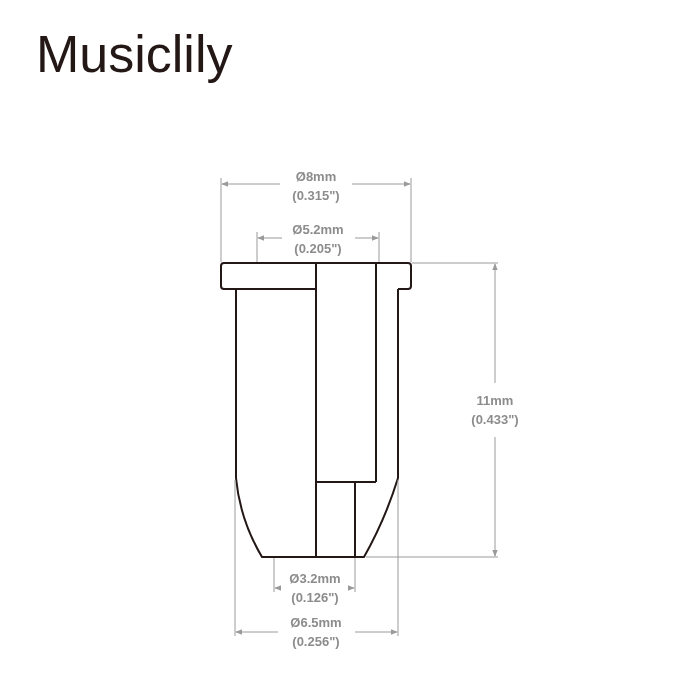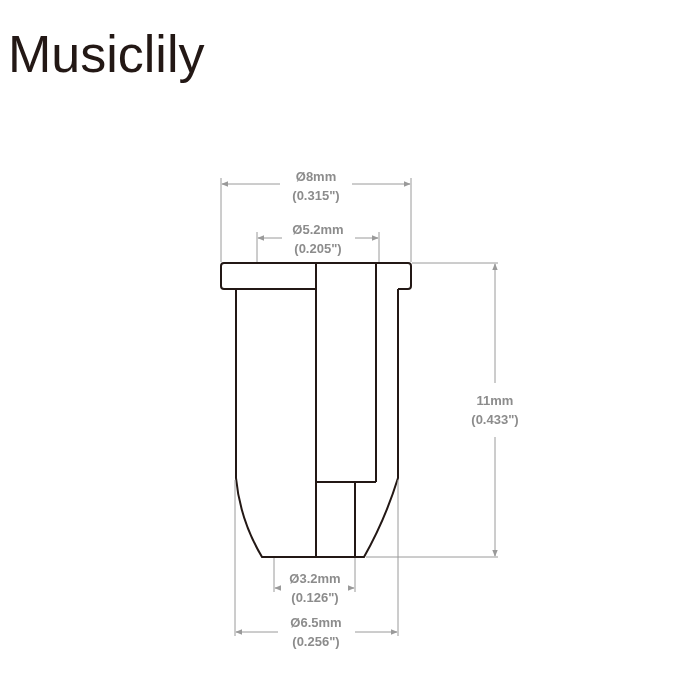--- a/index.html
+++ b/index.html
@@ -1,17 +1,17 @@
 <!DOCTYPE html>
 <html><head>
   <meta charset="utf-8">
   <style>
     html, body { margin:0; padding:0; background:#ffffff; }
     body { width:700px; height:700px; position:relative; overflow:hidden; }
-    .brand { position:absolute; left:8px; top:28px; font-family:"Liberation Sans", sans-serif; font-size:52px; color:#231815; letter-spacing:0px; line-height:1; }
+    .brand { position:absolute; left:36px; top:28px; font-family:"Liberation Sans", sans-serif; font-size:52px; color:#231815; letter-spacing:0px; line-height:1; }
     svg { position:absolute; left:0; top:0; }
     .dim-text { font-family:"Liberation Sans", sans-serif; font-weight:bold; font-size:13px; fill:#8c8c8c; }
   </style>
 </head>
 <body>
 
 <div class="brand">Musiclily</div>
 
 <svg width="700" height="700" viewBox="0 0 700 700">
   <defs>

